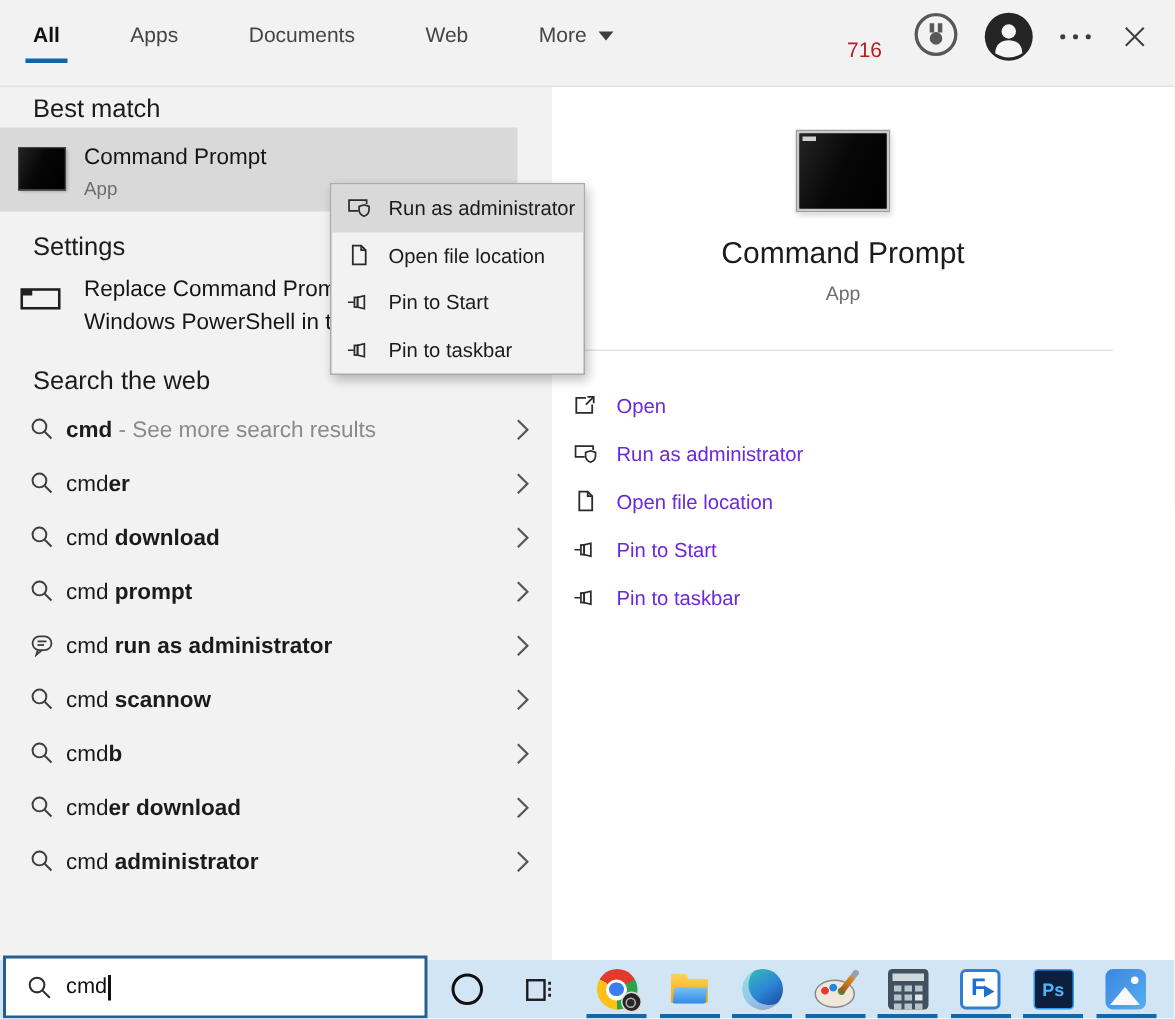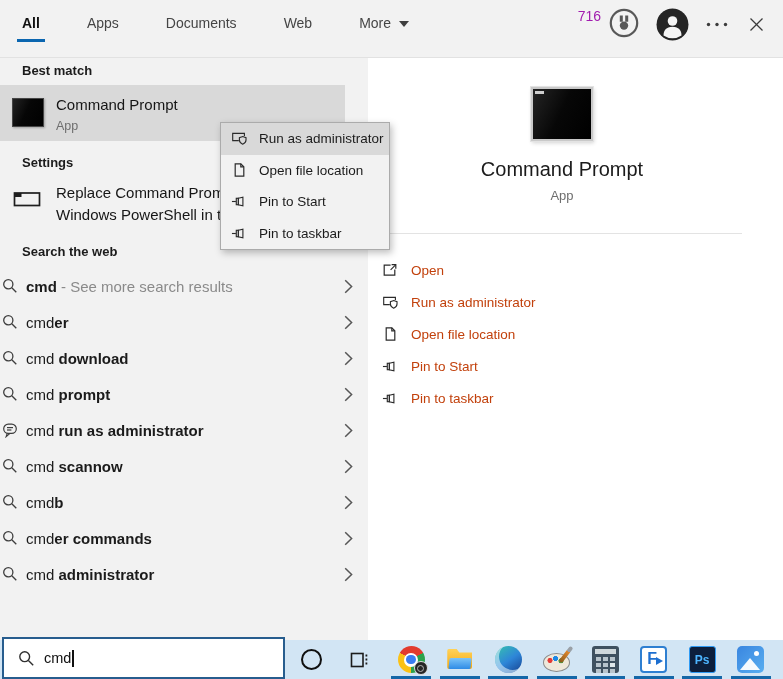--- a/index.html
+++ b/index.html
@@ -8,46 +8,46 @@
   .screen{position:relative;width:783px;height:679px;background:#f2f2f2;overflow:hidden}
 
   
   .header{position:absolute;left:0;top:0;width:783px;height:58px;background:#f2f2f2;border-bottom:1px solid #e2e2e2;z-index:2}
   .tabs{position:absolute;left:22px;top:0;height:42px;display:flex;gap:47px}
   .tab{position:relative;height:42px;padding-top:15px;font-size:14px;color:#454545;cursor:default;display:flex;align-items:flex-start}
   .tab.active{color:#111;font-weight:bold}
   .tab.active::after{content:"";position:absolute;left:-5px;right:-5px;bottom:0;height:3px;background:var(--accent,#0b66b0)}
   .caret-down{width:0;height:0;border-left:5px solid transparent;border-right:5px solid transparent;border-top:6px solid #3f3f3f;margin:6px 0 0 8px}
   .hdr-right{position:absolute;right:16px;top:8px;display:flex;align-items:center;gap:17px}
-  .rewards{display:flex;align-items:flex-start;gap:8px;font-size:14px;color:#a21caf}
+  .rewards{display:flex;align-items:flex-end;gap:21px;font-size:14px;color:#b91c1c}
   .avatar{width:33px;height:33px;border-radius:50%;overflow:hidden}
   .dots,.close-x{display:flex;align-items:center;justify-content:center;width:22px;height:22px}
 
   
   .left-panel{position:absolute;left:0;top:58px;width:368px;height:582px;background:#f2f2f2;z-index:1}
-  .section-label{position:absolute;left:22px;font-size:13px;font-weight:bold;color:#1b1b1b}
+  .section-label{position:absolute;left:22px;font-size:17px;font-weight:normal;color:#1b1b1b}
   .lbl-best{top:5px}
   .lbl-settings{top:97px}
   .lbl-web{top:186px}
 
   .best-row{position:absolute;left:0;top:27px;width:345px;height:56px;background:var(--hl,#d9d9d9);cursor:default}
   .term-sm{position:absolute;left:12px;top:13px;width:32px;height:29px;background:#0a0a0a;border:1px solid #454545;box-shadow:1px 1px 2px rgba(0,0,0,.25)}
   .term-sm::before{content:"";position:absolute;left:2px;top:2px;width:6px;height:2px;background:#cfcfcf}
   .term-sm::after{content:"";position:absolute;inset:0;background:linear-gradient(115deg,#232323 0%,#060606 45%,#000 100%)}
   .bm-title{position:absolute;left:56px;top:11px;font-size:15px;color:#161616}
   .bm-sub{position:absolute;left:56px;top:34px;font-size:12.5px;color:#6e6e6e}
 
   .settings-row{position:absolute;left:0;top:122px;width:368px;height:52px;cursor:default}
   .set-ico{position:absolute;left:13px;top:9px}
   .set-line{position:absolute;left:56px;font-size:15px;color:#161616;white-space:nowrap}
   .set-line.l1{top:4px}
   .set-line.l2{top:26px}
 
   .suggestions{position:absolute;left:0;top:210px;width:368px}
-  .sug-row{display:flex;align-items:center;height:36px;padding-left:2px;cursor:default}
+  .sug-row{display:flex;align-items:center;height:36px;padding-left:20px;cursor:default}
   .sug-row .ico{width:16px;height:16px;margin-right:8px;display:flex;align-items:center}
   .sug-text{font-size:15px;color:#1b1b1b;white-space:pre}
   .v-see-more .pfx{font-weight:bold}
   .v-see-more .sfx{color:#8a8a8a}
   .v-completion .sfx{font-weight:bold}
   .sug-chev{margin-left:auto;margin-right:44px;display:flex;align-items:center}
 
   
   .ctx{position:absolute;left:220px;top:122px;width:170px;background:#f2f2f2;border:1px solid #ababab;box-shadow:2px 3px 7px rgba(0,0,0,.25);z-index:6}
   .ctx-item{display:flex;align-items:center;height:31.5px;padding-left:10px;font-size:13.5px;color:#1b1b1b;cursor:default}
@@ -57,21 +57,21 @@
   
   .preview{position:absolute;left:368px;top:58px;width:415px;height:582px;background:#fff;z-index:1}
   .pv-inner{width:388px}
   .term-lg{position:relative;width:62px;height:54px;margin:29px auto 0;background:#050505;border:2px solid #c9c9c9;box-shadow:0 0 0 1px #e3e3e3,1px 2px 4px rgba(0,0,0,.18)}
   .term-lg::before{content:"";position:absolute;left:2px;top:2px;width:9px;height:2.5px;background:#cfcfcf;z-index:1}
   .term-lg::after{content:"";position:absolute;inset:0;background:linear-gradient(115deg,#242424 0%,#070707 48%,#000 100%)}
   .pv-title{margin-top:17px;text-align:center;font-size:20px;color:#1b1b1b}
   .pv-sub{margin-top:7px;text-align:center;font-size:13px;color:#6e6e6e}
   .pv-divider{margin:30px 14px 0 22px;border-top:1px solid #e3e3e3}
   .pv-actions{margin-top:20px}
-  .act-row{display:flex;align-items:center;height:32px;padding-left:14px;font-size:13.5px;color:#c2410c;cursor:default}
+  .act-row{display:flex;align-items:center;height:32px;padding-left:14px;font-size:13.5px;color:#6d28d9;cursor:default}
   .act-row .ico{width:17px;height:17px;margin-right:12px;display:flex;align-items:center}
 
   
   .taskbar{position:absolute;left:0;bottom:0;width:783px;height:39px;background:var(--tb,#d2e5f4);z-index:5}
   .searchbox{position:absolute;left:2px;top:-3px;width:283px;height:42px;background:#fff;border:2px solid var(--sbd,#275d8e);display:flex;align-items:center;padding-left:14px}
   .searchbox .ico{width:17px;height:17px;margin-right:9px;display:flex;align-items:center}
   .sb-text{font-size:14.5px;color:#101010}
   .cursor{width:1.5px;height:17px;background:#101010;margin-left:1px}
   .cortana{position:absolute;left:301px;top:9px;width:21px;height:21px;border:2.2px solid #101010;border-radius:50%}
   .taskview{position:absolute;left:349px;top:10px;width:20px;height:20px}
@@ -289,21 +289,21 @@
             </svg>
           </span>
         </div>
         <div class="sug-row v-completion">
           <span class="ico">
             <svg width="16" height="16" viewBox="0 0 16 16" fill="none" stroke="#3d3d3d" stroke-width="1.3">
               <circle cx="6.3" cy="6.3" r="4.6"></circle>
               <line x1="9.8" y1="9.8" x2="14.3" y2="14.3"></line>
             </svg>
           </span>
-          <span class="sug-text"><span class="pfx">cmd</span><span class="sfx">er commands</span></span>
+          <span class="sug-text"><span class="pfx">cmd</span><span class="sfx">er download</span></span>
           <span class="ico sug-chev">
             <svg width="9" height="15" viewBox="0 0 9 15" fill="none" stroke="#565656" stroke-width="1.5">
               <path d="M1.2 1.2 L7.6 7.5 L1.2 13.8"></path>
             </svg>
           </span>
         </div>
         <div class="sug-row v-completion">
           <span class="ico">
             <svg width="16" height="16" viewBox="0 0 16 16" fill="none" stroke="#3d3d3d" stroke-width="1.3">
               <circle cx="6.3" cy="6.3" r="4.6"></circle>

